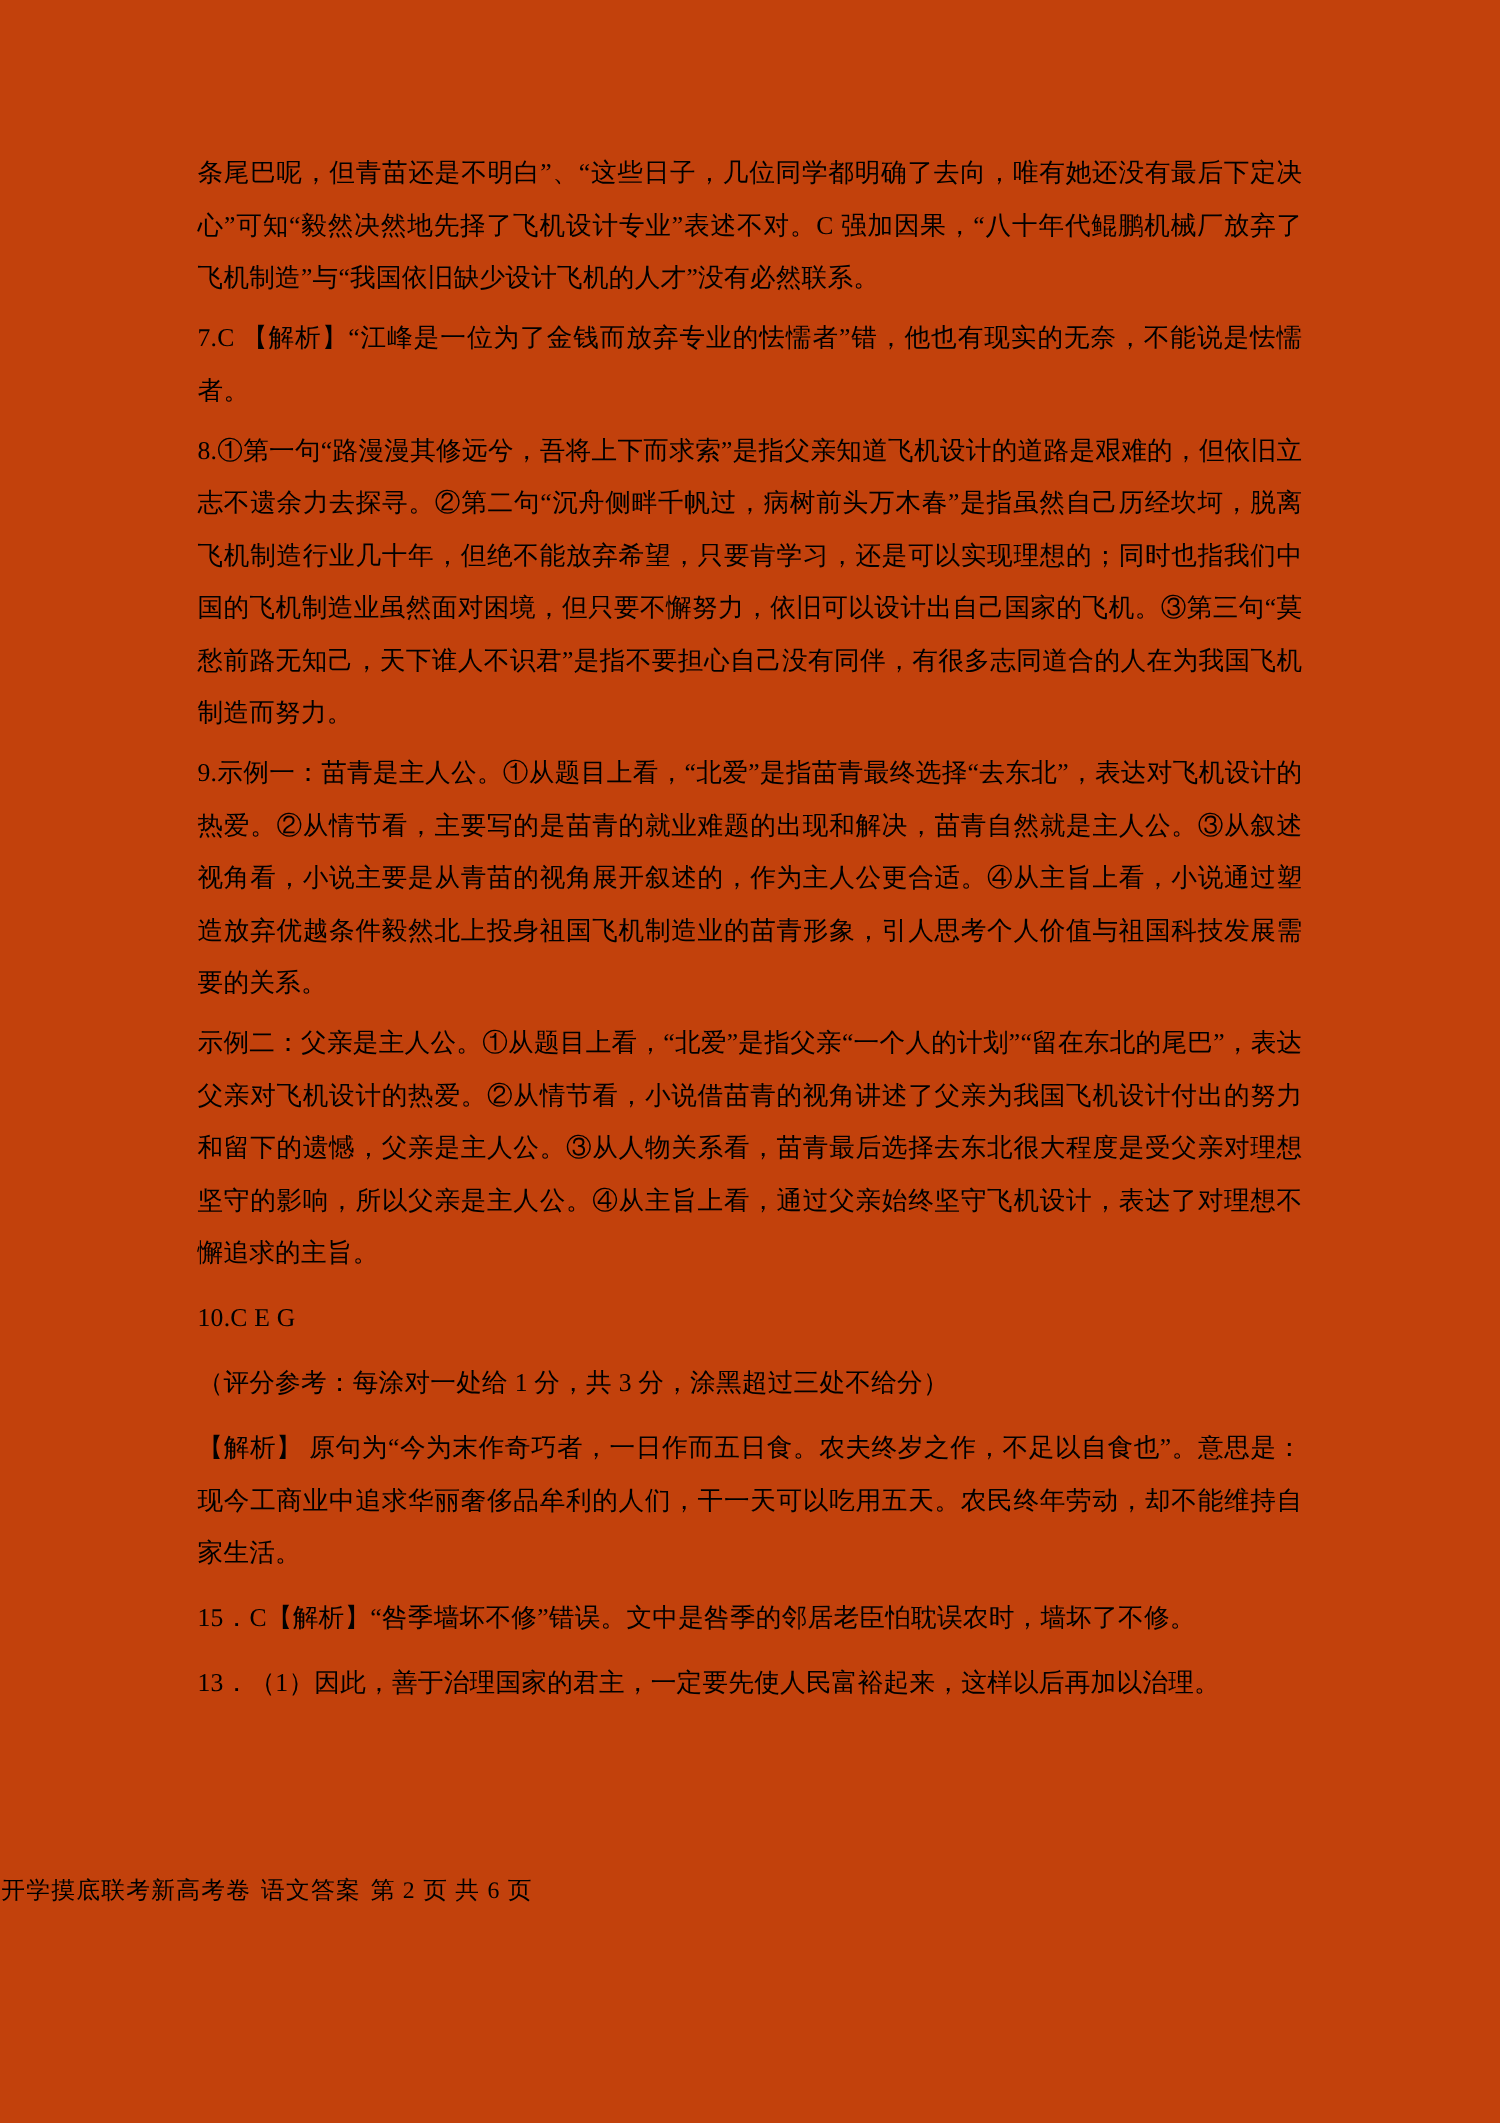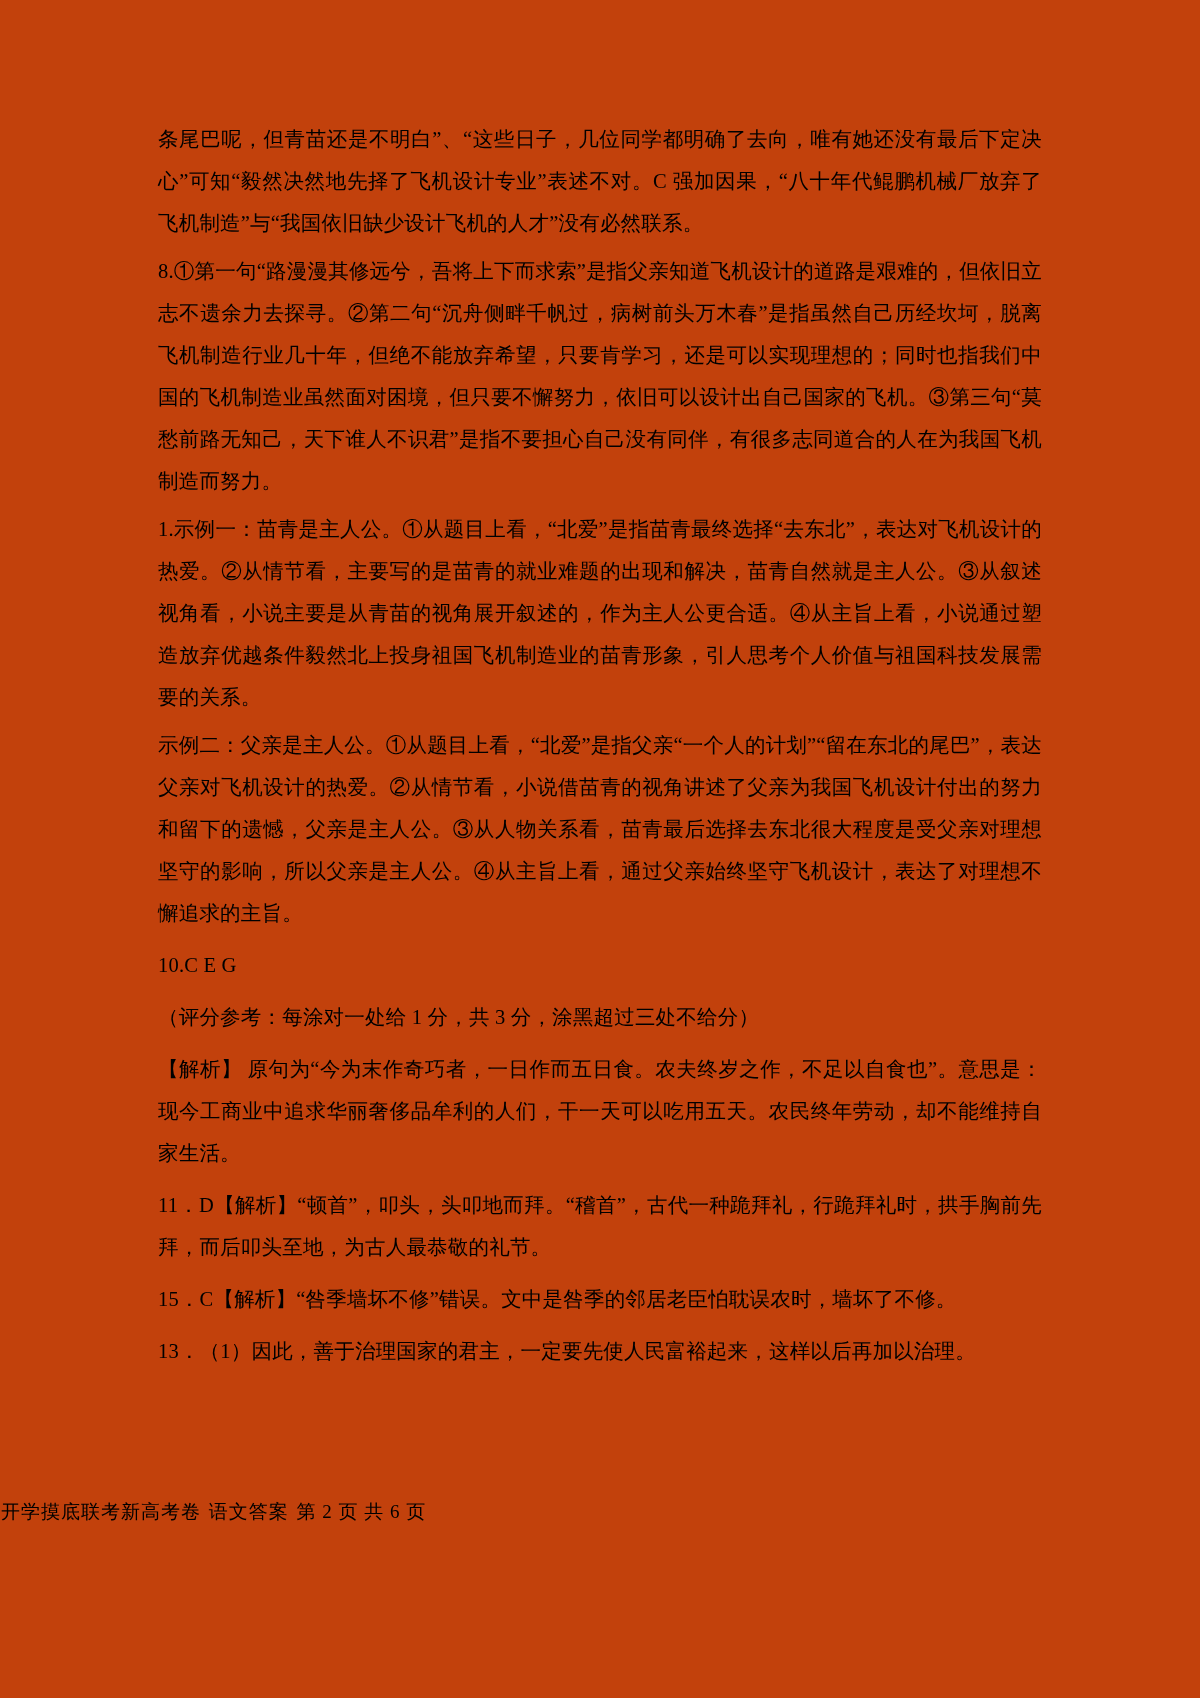--- a/index.html
+++ b/index.html
@@ -53,36 +53,36 @@
 </style>
 </head>
 <body>
 
 <div class="page">
 
   <div class="content">
 
     <p class="para">条尾巴呢，但青苗还是不明白”、“这些日子，几位同学都明确了去向，唯有她还没有最后下定决心”可知“毅然决然地先择了飞机设计专业”表述不对。C 强加因果，“八十年代鲲鹏机械厂放弃了飞机制造”与“我国依旧缺少设计飞机的人才”没有必然联系。</p>
 
+    <p class="para gap-small">7.C 【解析】“江峰是一位为了金钱而放弃专业的怯懦者”错，他也有现实的无奈，不能说是怯懦者。</p>
 
     <p class="para gap-small">8.①第一句“路漫漫其修远兮，吾将上下而求索”是指父亲知道飞机设计的道路是艰难的，但依旧立志不遗余力去探寻。②第二句“沉舟侧畔千帆过，病树前头万木春”是指虽然自己历经坎坷，脱离飞机制造行业几十年，但绝不能放弃希望，只要肯学习，还是可以实现理想的；同时也指我们中国的飞机制造业虽然面对困境，但只要不懈努力，依旧可以设计出自己国家的飞机。③第三句“莫愁前路无知己，天下谁人不识君”是指不要担心自己没有同伴，有很多志同道合的人在为我国飞机制造而努力。</p>
 
 
-    <p class="para gap-small">1.示例一：苗青是主人公。①从题目上看，“北爱”是指苗青最终选择“去东北”，表达对飞机设计的热爱。②从情节看，主要写的是苗青的就业难题的出现和解决，苗青自然就是主人公。③从叙述视角看，小说主要是从青苗的视角展开叙述的，作为主人公更合适。④从主旨上看，小说通过塑造放弃优越条件毅然北上投身祖国飞机制造业的苗青形象，引人思考个人价值与祖国科技发展需要的关系。</p>
+    <p class="para gap-small">9.示例一：苗青是主人公。①从题目上看，“北爱”是指苗青最终选择“去东北”，表达对飞机设计的热爱。②从情节看，主要写的是苗青的就业难题的出现和解决，苗青自然就是主人公。③从叙述视角看，小说主要是从青苗的视角展开叙述的，作为主人公更合适。④从主旨上看，小说通过塑造放弃优越条件毅然北上投身祖国飞机制造业的苗青形象，引人思考个人价值与祖国科技发展需要的关系。</p>
 
     <p class="para gap-small">示例二：父亲是主人公。①从题目上看，“北爱”是指父亲“一个人的计划”“留在东北的尾巴”，表达父亲对飞机设计的热爱。②从情节看，小说借苗青的视角讲述了父亲为我国飞机设计付出的努力和留下的遗憾，父亲是主人公。③从人物关系看，苗青最后选择去东北很大程度是受父亲对理想坚守的影响，所以父亲是主人公。④从主旨上看，通过父亲始终坚守飞机设计，表达了对理想不懈追求的主旨。</p>
 
 
     <p class="para gap-med">10.C E G</p>
 
     <p class="para gap-med">（评分参考：每涂对一处给 1 分，共 3 分，涂黑超过三处不给分）</p>
 
     <p class="para gap-med">【解析】 原句为“今为末作奇巧者，一日作而五日食。农夫终岁之作，不足以自食也”。意思是：现今工商业中追求华丽奢侈品牟利的人们，干一天可以吃用五天。农民终年劳动，却不能维持自家生活。</p>
 
-    <p class="para gap-med">11．D【解析】“顿首”，叩头，头叩地而拜。“稽首”，古代一种跪拜礼，行跪拜礼时，拱手胸前先拜，而后叩头至地，为古人最恭敬的礼节。</p>
 
     <p class="para gap-med">15．C【解析】“咎季墙坏不修”错误。文中是咎季的邻居老臣怕耽误农时，墙坏了不修。</p>
 
     <p class="para gap-med">13．（1）因此，善于治理国家的君主，一定要先使人民富裕起来，这样以后再加以治理。</p>
 
   </div>
 
   <div class="footer">
     <span>开学摸底联考新高考卷</span>
     <span>语文答案</span>

